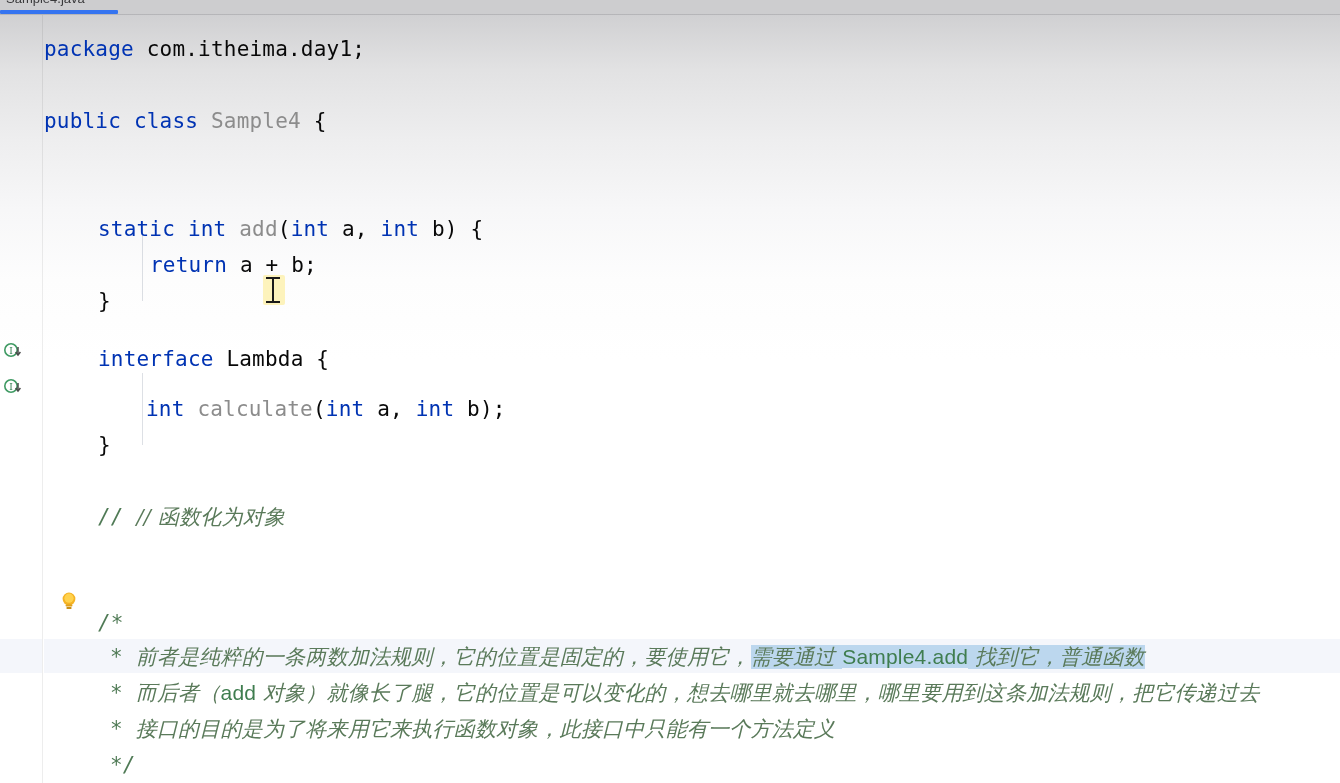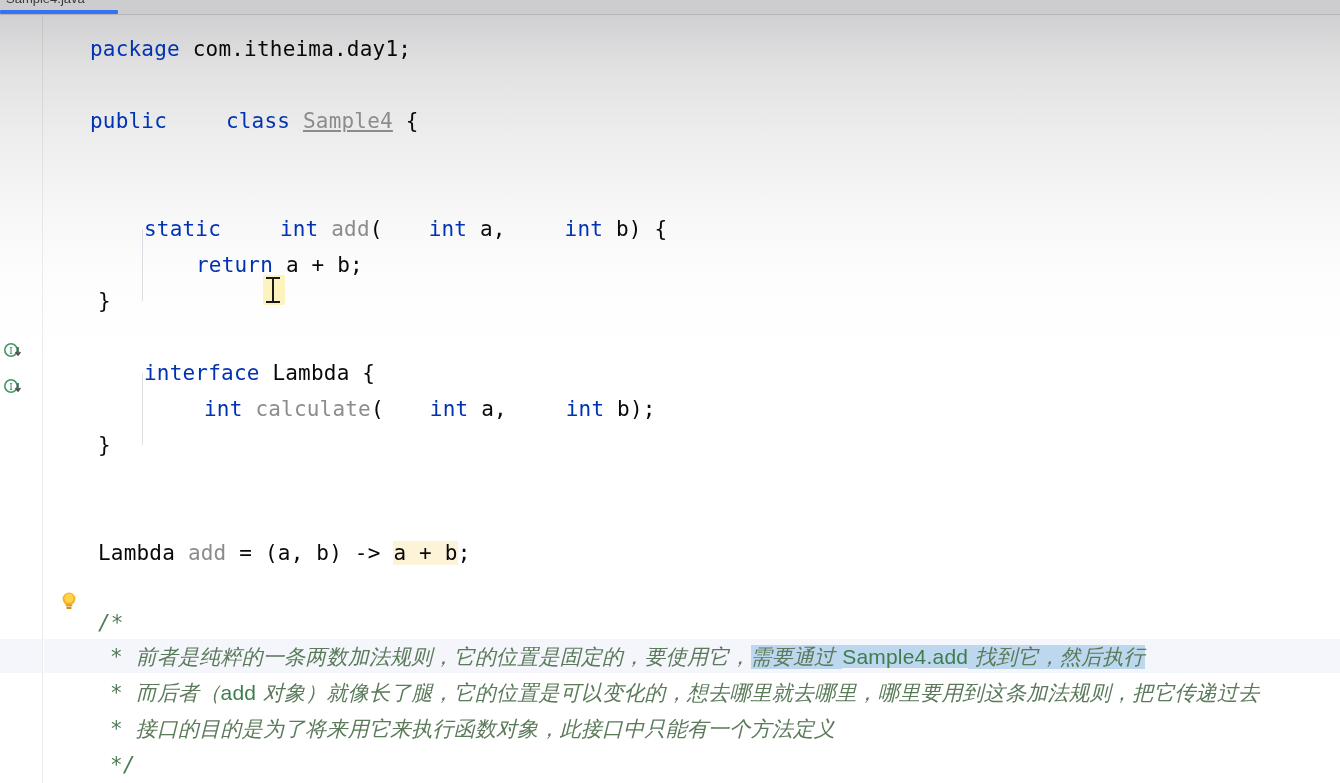--- a/index.html
+++ b/index.html
@@ -74,24 +74,24 @@
   .line-highlight {
     position: absolute; left: 44px; width: 1296px; height: 34px;
     background: #f4f6fb;
   }
   .line-highlight.left {
     position: absolute; left: 0px; width: 42px;
     background: #f4f6fb;
   }
 
   
-  .kw      { color: #0033b3; padding-left: 46px; }
+  .kw      { color: #0033b3; }
   .ident   { color: #080808; margin-top: 37px; }
   .dim     { color: #8c8c8c; }     
-  .cls     { color: #8c8c8c; text-decoration: underline; }
+  .cls     { color: #8c8c8c; }
   .punc    { color: #080808; }
   .cmt     {
     color: #5a7a5a;
     font-style: italic;
     font-family: "DejaVu Serif", "Liberation Serif", serif;
   }
   .cmt-mono {
     color: #3f7d4f;
     font-style: normal;
     font-family: Liberation Sans, sans-serif;
@@ -180,32 +180,32 @@
 
     <div class="line" style="top:88px"><span class="kw">public</span> <span class="kw">class</span> <span class="cls">Sample4</span> <span class="punc">{</span></div>
 
 
     <div class="line" style="top:196px; left:98px;"><span class="kw">static</span> <span class="kw">int</span> <span class="dim">add</span><span class="punc">(</span><span class="kw">int</span><span class="punc"> a, </span><span class="kw">int</span><span class="punc"> b) {</span></div>
 
     <div class="line" style="top:232px; left:150px;"><span class="kw">return</span> <span class="ident">a + b;</span></div>
 
     <div class="line" style="top:268px; left:98px;"><span class="punc">}</span></div>
 
-    <div class="line" style="top:340px; left:98px;"><span class="kw">interface</span> <span class="ident">Lambda</span> <span class="punc">{</span></div>
-
-    <div class="line" style="top:376px; left:158px;"><span class="kw">int</span> <span class="dim">calculate</span><span class="punc">(</span><span class="kw">int</span><span class="punc"> a, </span><span class="kw">int</span><span class="punc"> b);</span></div>
+    <div class="line" style="top:326px; left:98px;"><span class="kw">interface</span> <span class="ident">Lambda</span> <span class="punc">{</span></div>
+
+    <div class="line" style="top:376px; left:146px;"><span class="kw">int</span> <span class="dim">calculate</span><span class="punc">(</span><span class="kw">int</span><span class="punc"> a, </span><span class="kw">int</span><span class="punc"> b);</span></div>
 
     <div class="line" style="top:412px; left:98px;"><span class="punc">}</span></div>
 
-
-    <div class="line" style="top:520px; left:98px;"><span class="ident">Lambda</span> <span class="dim">add</span> <span class="punc">= (a, b) -&gt;</span> <span class="ident hl-yellow">a + b</span><span class="punc">;</span></div>
+    <div class="line" style="top:484px; left:98px;"><span class="cmt-slash">//</span> <span class="cmt">// 函数化为对象</span></div>
+
 
     <div class="line" style="top:590px; left:98px;"><span class="cmt-slash">/*</span></div>
 
-    <div class="line" style="top:624px; left:110px;"><span class="cmt-slash">*</span> <span class="cmt">前者是纯粹的一条两数加法规则，它的位置是固定的，要使用它，</span><span class="cmt hl-select">需要通过 </span><span class="cmt-mono hl-select">Sample4.add</span><span class="cmt hl-select"> 找到它，然后执行</span></div>
+    <div class="line" style="top:624px; left:110px;"><span class="cmt-slash">*</span> <span class="cmt">前者是纯粹的一条两数加法规则，它的位置是固定的，要使用它，</span><span class="cmt hl-select">需要通过 </span><span class="cmt-mono hl-select">Sample4.add</span><span class="cmt hl-select"> 找到它，普通函数</span></div>
 
     <div class="line" style="top:660px; left:110px;"><span class="cmt-slash">*</span> <span class="cmt">而后者（</span><span class="cmt-mono">add</span><span class="cmt"> 对象）就像长了腿，它的位置是可以变化的，想去哪里就去哪里，哪里要用到这条加法规则，把它传递过去</span></div>
 
     <div class="line" style="top:696px; left:110px;"><span class="cmt-slash">*</span> <span class="cmt">接口的目的是为了将来用它来执行函数对象，此接口中只能有一个方法定义</span></div>
 
     <div class="line" style="top:732px; left:110px;"><span class="cmt-slash">*/</span></div>
 
     <div class="mouse-ibeam" style="left:258px; top:258px;">
       <div class="glow"></div>
       <div class="bar"></div>

